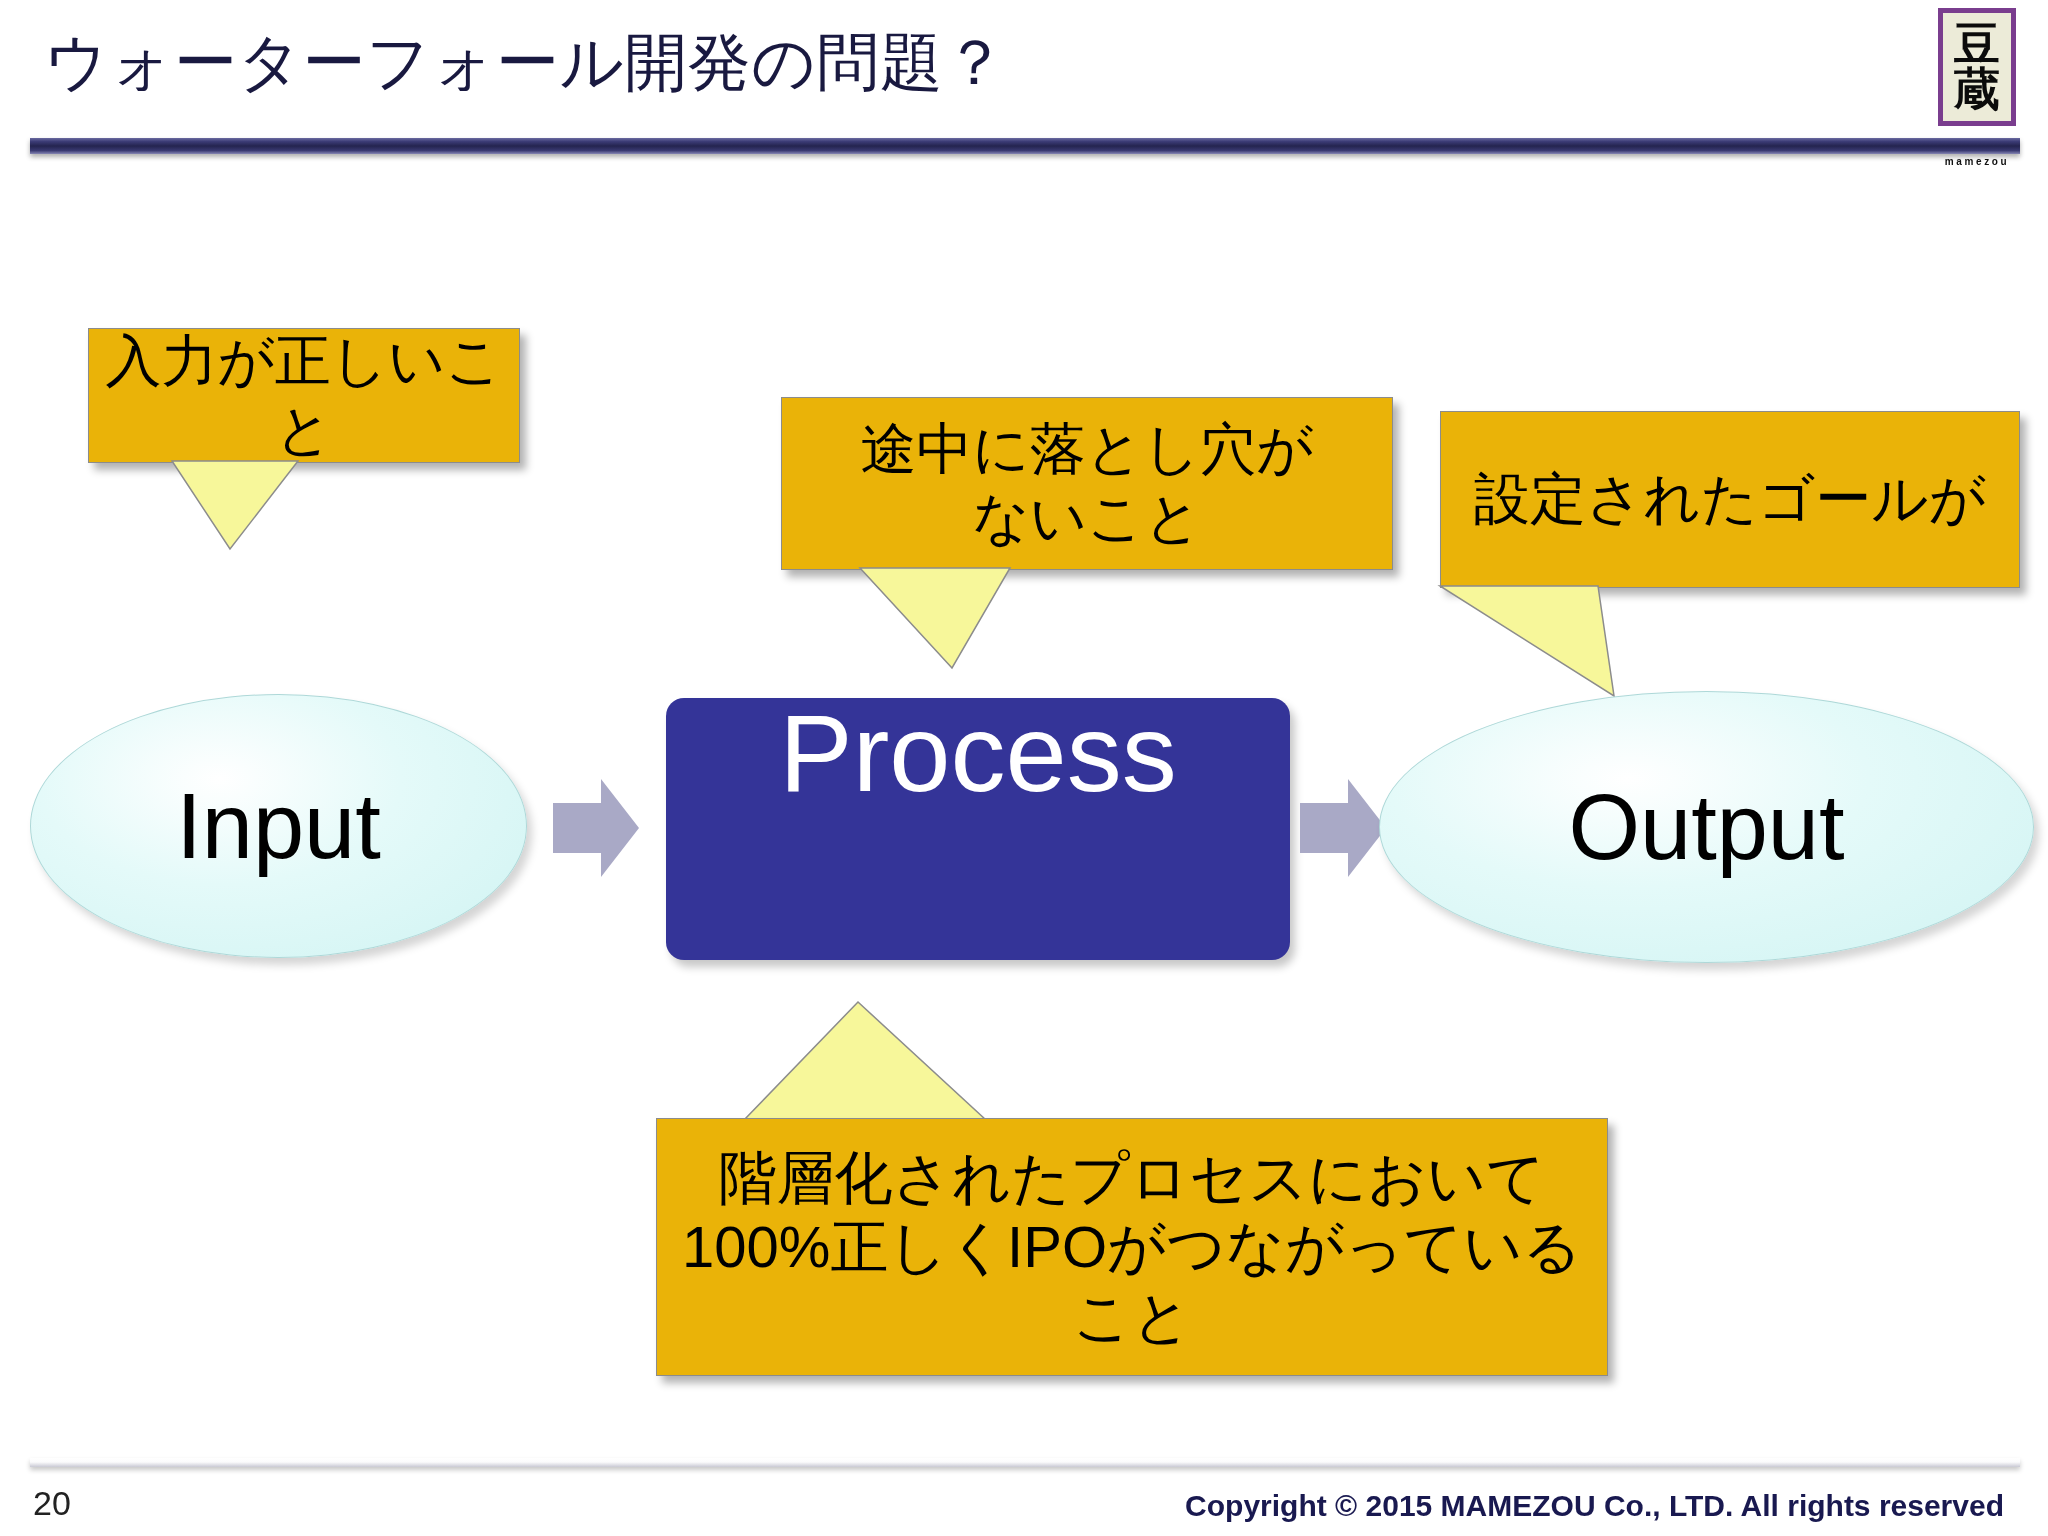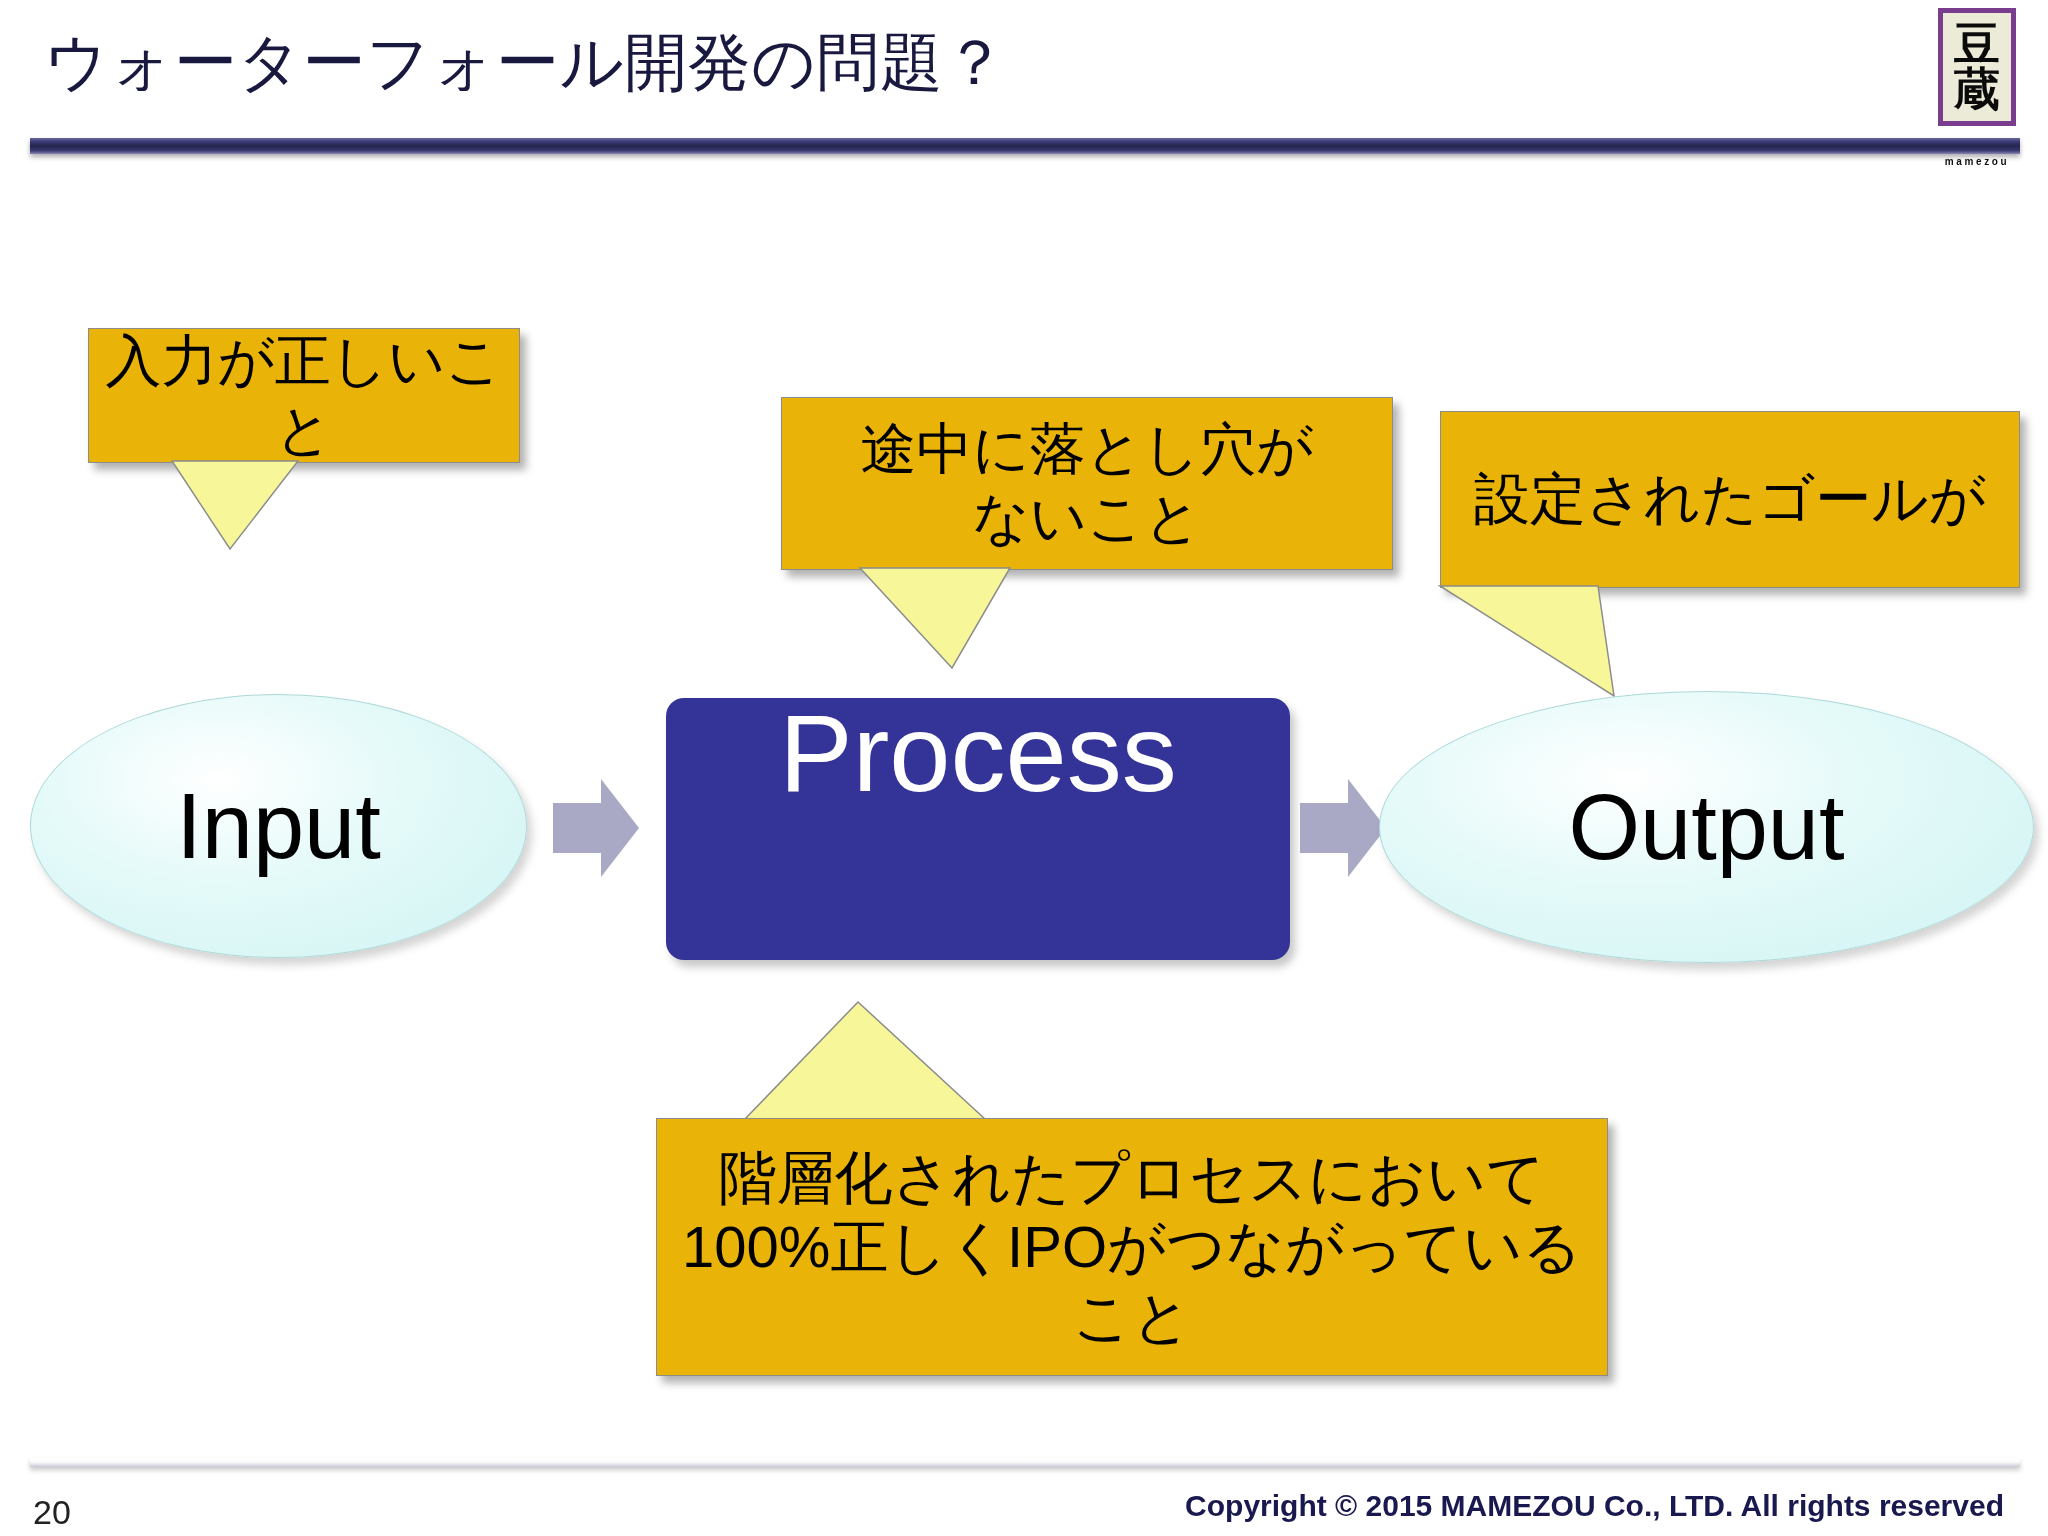--- a/index.html
+++ b/index.html
@@ -175,21 +175,20 @@
     height: 9px;
     background: linear-gradient(to bottom, #ffffff 0%, #fbfbfc 45%, #c9c9d4 100%);
     box-shadow: 0 3px 5px rgba(0,0,0,0.22);
   }
   #page-number {
     position: absolute;
     left: 33px;
     top: 1484px;
     font-size: 34px;
     color: #222222;
-    margin-top: 9px;
   }
   #copyright {
     position: absolute;
     right: 44px;
     top: 1489px;
     font-size: 30px;
     font-weight: 700;
     color: #191950;
     white-space: nowrap;
   }

